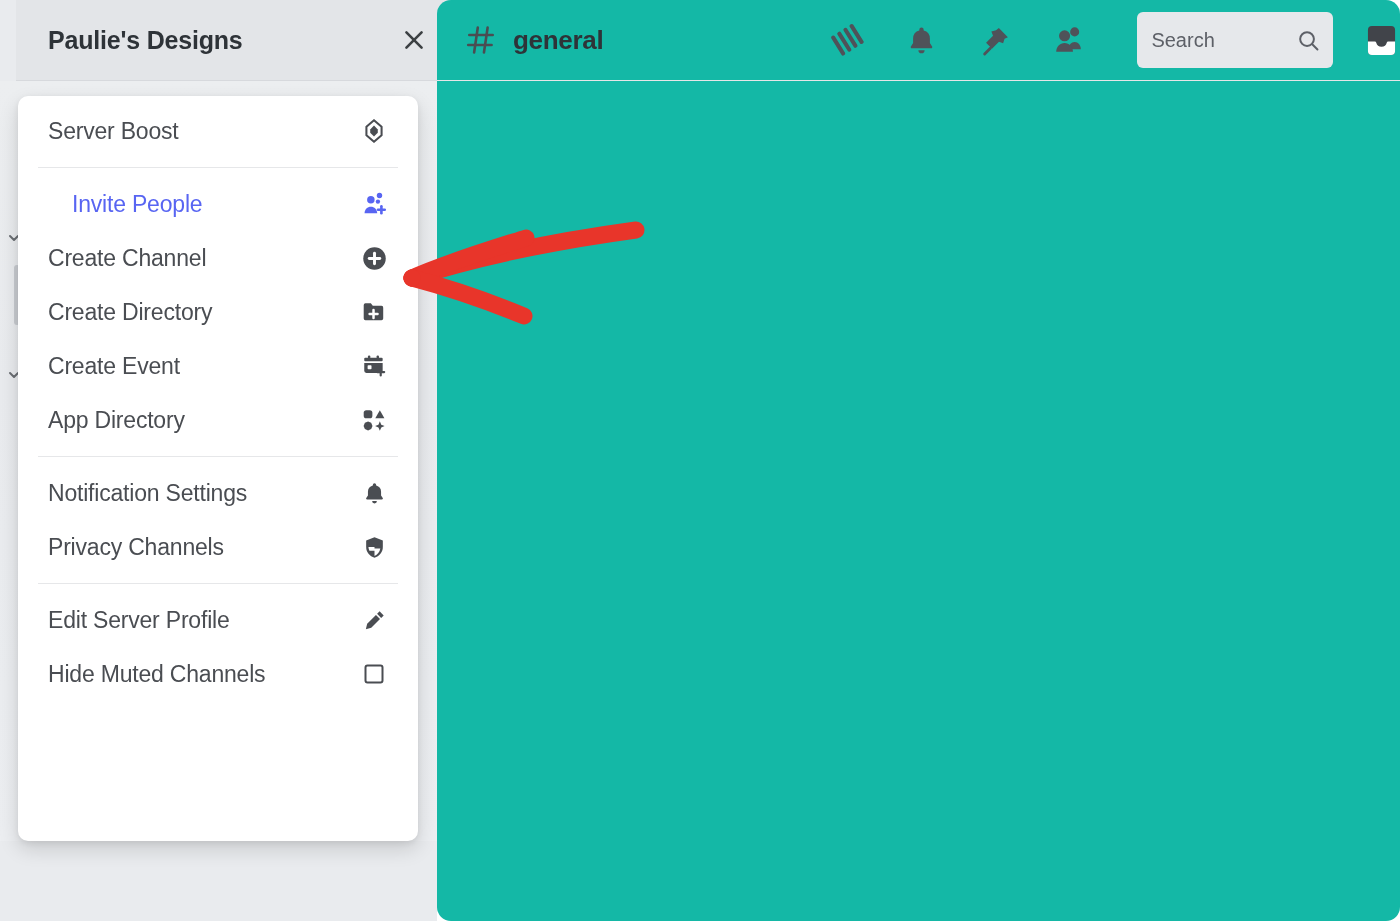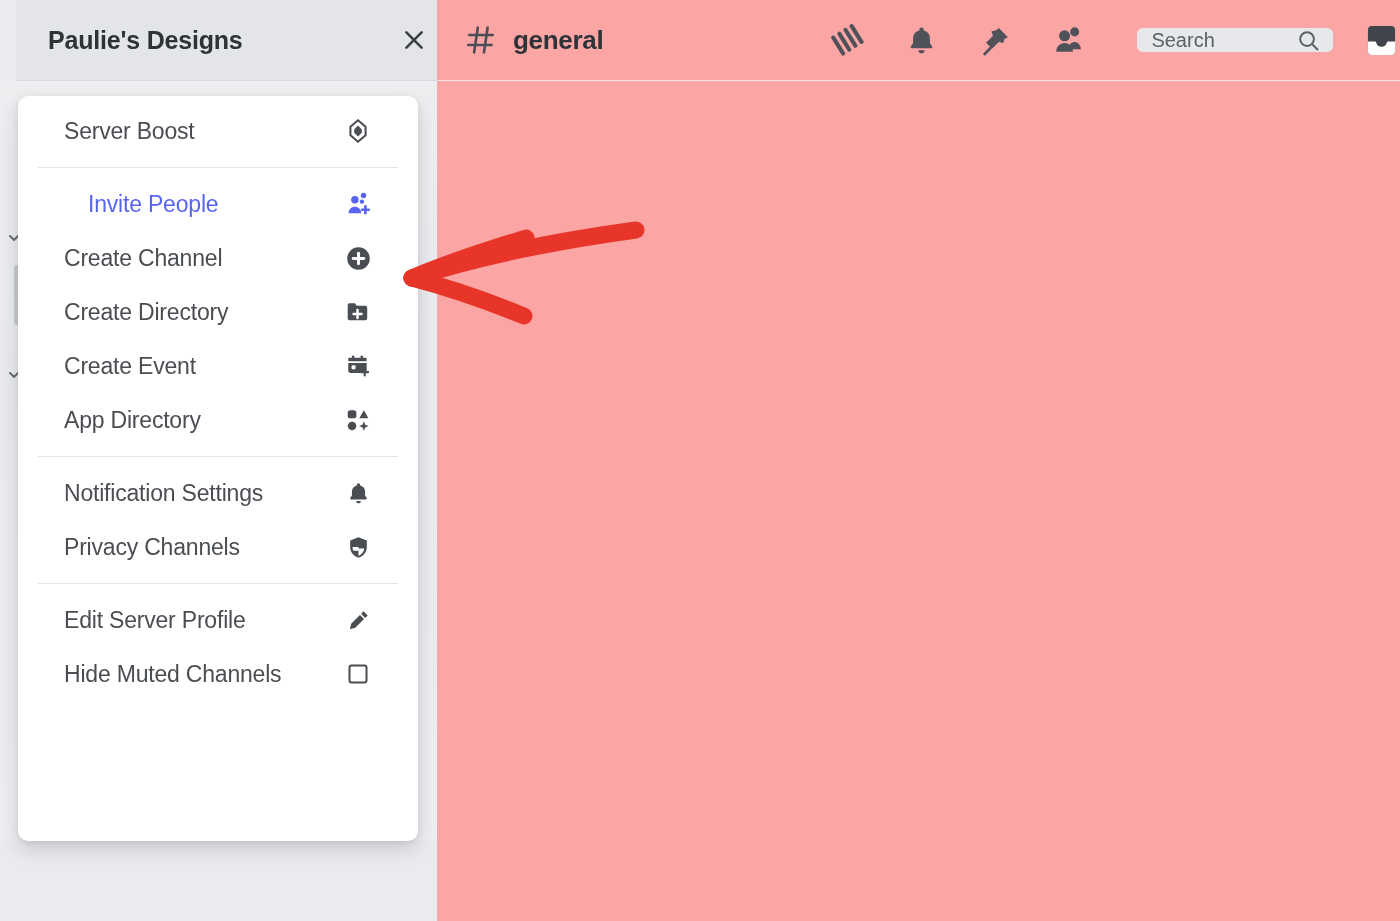--- a/index.html
+++ b/index.html
@@ -46,21 +46,21 @@
     background: linear-gradient(180deg, #eceef0 0%, #e9ebee 40%, #eceef1 100%);
   }
 
   
   .menu {
     position: absolute; left: 18px; top: 96px; width: 400px; height: 745px;
     background: #ffffff; border-radius: 10px;
     box-shadow: 0 8px 20px rgba(0,0,0,0.14), 0 2px 6px rgba(0,0,0,0.07);
     padding: 8px 0; overflow: hidden;
   }
-  .menu-group { padding: 0 28px; }
+  .menu-group { padding: 0 12px; }
   .menu-item {
     height: 54px; display: flex; align-items: center; justify-content: space-between;
     padding: 0 17px 0 18px; border-radius: 6px; cursor: pointer;
     color: #4a4d52;
   }
   .menu-item .label {
     font-size: 23px; font-weight: 500; letter-spacing: -0.2px; white-space: nowrap;
   }
   .menu-item .icon-slot {
     width: 30px; height: 30px; display: flex; align-items: center; justify-content: center;
@@ -68,41 +68,42 @@
   }
   .menu-item.invite .label, .menu-item.invite .icon-slot { color: #5865f2; margin-left: 24px; }
   .menu-item.selected { background: #5865f2; }
   .menu-item.selected .label { color: #ffffff; font-weight: bold; }
   .menu-item.selected .icon-slot { color: #ffffff; }
   .menu-sep { height: 1px; background: #e6e7e9; margin: 9px 20px; }
 
   
   .main {
     position: absolute; left: 437px; top: 0; width: 963px; height: 921px;
-    background: #fca5a5;
+    background: #14b8a6;
+    border-radius: 14px;
   }
   .topbar {
     position: absolute; left: 0; top: 0; width: 963px; height: 81px;
     border-bottom: 1px solid #e5e6e8;
     display: flex; align-items: center;
   }
   .channel-title {
     display: flex; align-items: center; gap: 16px; margin-left: 28px;
   }
   .channel-title .hash { color: #4a4d52; display: flex; }
   .channel-title .name {
     font-size: 26px; font-weight: bold; color: #2e3338; letter-spacing: -0.3px;
   }
   .topbar-icons { display: flex; align-items: center; gap: 34px; margin-left: 224px; }
   .tb-icon {
     width: 40px; height: 40px; display: flex; align-items: center; justify-content: center;
     color: #4f5259; cursor: pointer;
   }
   .search-box {
-    margin-left: 48px; width: 264px; height: 24px; background: #e6e8eb;
+    margin-left: 48px; width: 264px; height: 56px; background: #e6e8eb;
     border-radius: 6px; display: flex; align-items: center; justify-content: space-between;
     padding: 0 12px 0 14px; cursor: text;
   }
   .search-box .ph { font-size: 20px; color: #5d6067; }
   .search-box .mag { color: #5d6067; display: flex; }
   .inbox-icon {
     margin-left: 30px; width: 44px; height: 44px;
     display: flex; align-items: center; justify-content: center;
     color: #41444a; cursor: pointer;
   }

